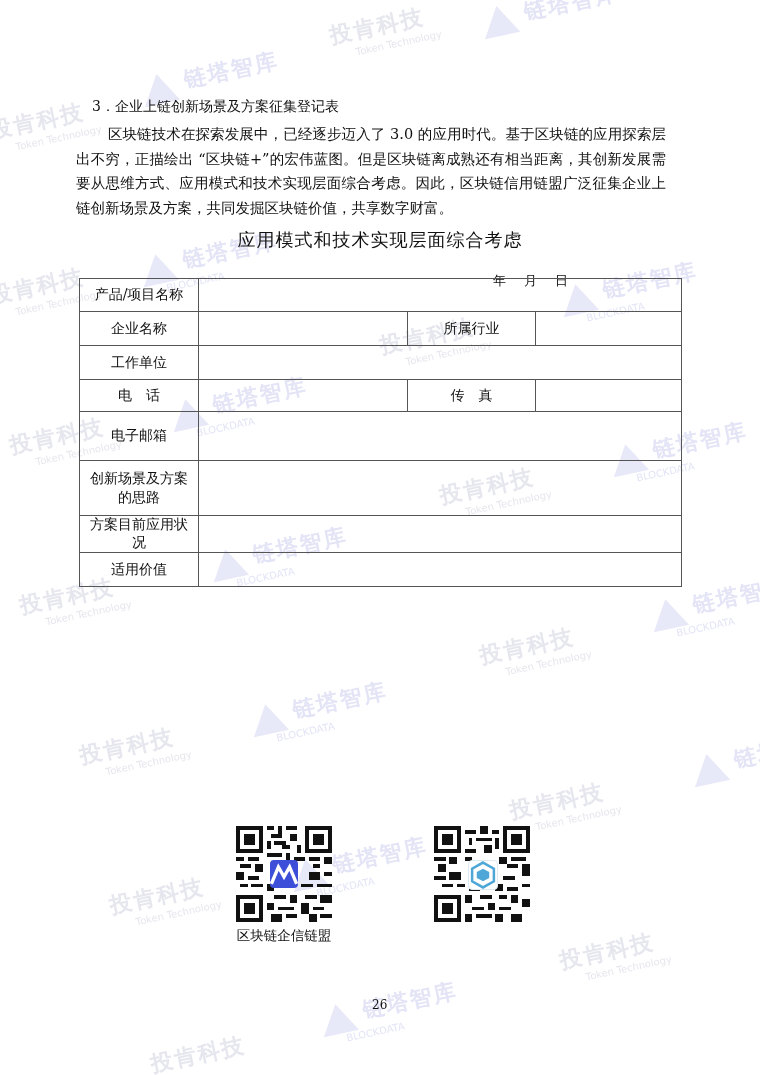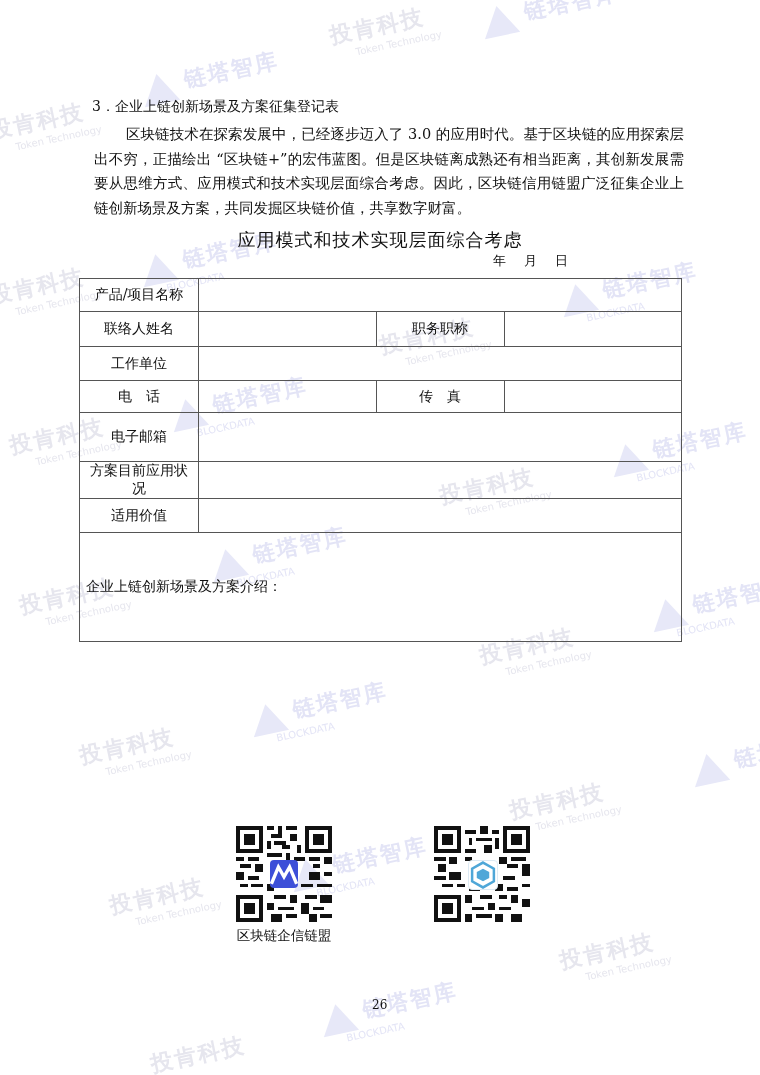--- a/index.html
+++ b/index.html
@@ -6,24 +6,24 @@
   body { width:760px; height:1075px; background:#ffffff; position:relative; overflow:hidden;
          font-family:"DejaVu Serif","Liberation Serif",serif; color:#111; }
   .wm { position:absolute; pointer-events:none; color:#e6e6ee; font-family:"DejaVu Sans",sans-serif;
         transform:rotate(-12deg); white-space:nowrap; }
   .wm .cn { font-size:22px; font-weight:bold; letter-spacing:2px; }
   .wm .en { font-size:10px; display:block; margin-left:22px; }
   .wm.blue { color:#e3e4f6; }
   .wm .tri { display:inline-block; width:0; height:0; border-left:18px solid transparent; border-right:18px solid transparent;
              border-bottom:30px solid #e7e8f8; vertical-align:middle; margin-right:8px; }
   .section-title { position:absolute; left:92px; top:98px; font-size:14px; }
-  .para { position:absolute; left:94px; top:122px; width:590px; font-size:14.5px; line-height:24.5px; text-align:justify; }
+  .para { position:absolute; left:76px; top:122px; width:590px; font-size:14.5px; line-height:24.5px; text-align:justify; }
   .para p { margin:0; text-indent:2.2em; }
   .form-title { position:absolute; left:0; width:760px; top:228px; text-align:center; font-size:18px; letter-spacing:1px; }
-  .date-line { position:absolute; left:493px; top:252px; font-size:13px; word-spacing:14px; }
+  .date-line { position:absolute; left:493px; top:272px; font-size:13px; word-spacing:14px; }
   .date-line span { margin-right:18px; }
   table.form { position:absolute; left:79px; top:278px; width:603px; border-collapse:collapse; font-size:14px; }
   table.form td { border:1.3px solid #555; padding:0 6px; vertical-align:middle; }
   td.lbl { text-align:center; width:106px; }
   td.lbl2 { text-align:center; width:115px; }
   td.left { text-align:left; }
   td.intro { vertical-align:top; padding-top:10px; }
   .qr-block { position:absolute; top:826px; text-align:center; font-size:13.5px; line-height:19px; }
   .qr { width:96px; height:96px; position:relative; margin:0 auto 4px auto; }
   .qr svg { width:96px; height:96px; }
@@ -68,50 +68,51 @@
 <div class="date-line">
   <span>年</span><span>月</span><span>日</span>
 </div>
 
 <table class="form">
   <tbody>
       <tr style="height:33px;">
     <td class="lbl">产品/项目名称</td>
     <td colspan="3"></td>
   </tr>
-  <tr style="height:35px;">
-    <td class="lbl">联络人姓名</td>
-    <td></td>
-    <td class="lbl2">职务职称</td>
+  <tr style="height:34px;">
+    <td class="lbl">企业名称</td>
+    <td style="width:196px;"></td>
+    <td class="lbl2">所属行业</td>
     <td></td>
   </tr>
   <tr style="height:34px;">
     <td class="lbl">工作单位</td>
     <td colspan="3"></td>
   </tr>
   <tr style="height:32px;">
     <td class="lbl">电　话</td>
     <td></td>
     <td class="lbl2">传　真</td>
     <td></td>
   </tr>
   <tr style="height:49px;">
     <td class="lbl">电子邮箱</td>
     <td colspan="3"></td>
   </tr>
+  <tr style="height:55px;">
+    <td class="lbl" style="line-height:19px;">创新场景及方案的思路</td>
+    <td colspan="3"></td>
+  </tr>
   <tr style="height:30px;">
     <td class="lbl">方案目前应用状况</td>
     <td colspan="3"></td>
   </tr>
   <tr style="height:34px;">
     <td class="lbl">适用价值</td>
     <td colspan="3"></td>
-  </tr>
-  <tr style="height:109px;">
-    <td colspan="4" class="intro"><span>企业上链创新场景及方案介绍：</span></td>
   </tr>
 </tbody>
   </table>
 
 <div class="qr-block" style="left:222px;width:124px;">
   <div class="qr">
     <svg viewBox="0 0 25 25" shape-rendering="crispEdges">
       <rect x="0" y="0" width="7" height="7" fill="#111"></rect>
         <rect x="1" y="1" width="5" height="5" fill="#fff"></rect>
         <rect x="2" y="2" width="3" height="3" fill="#111"></rect>

